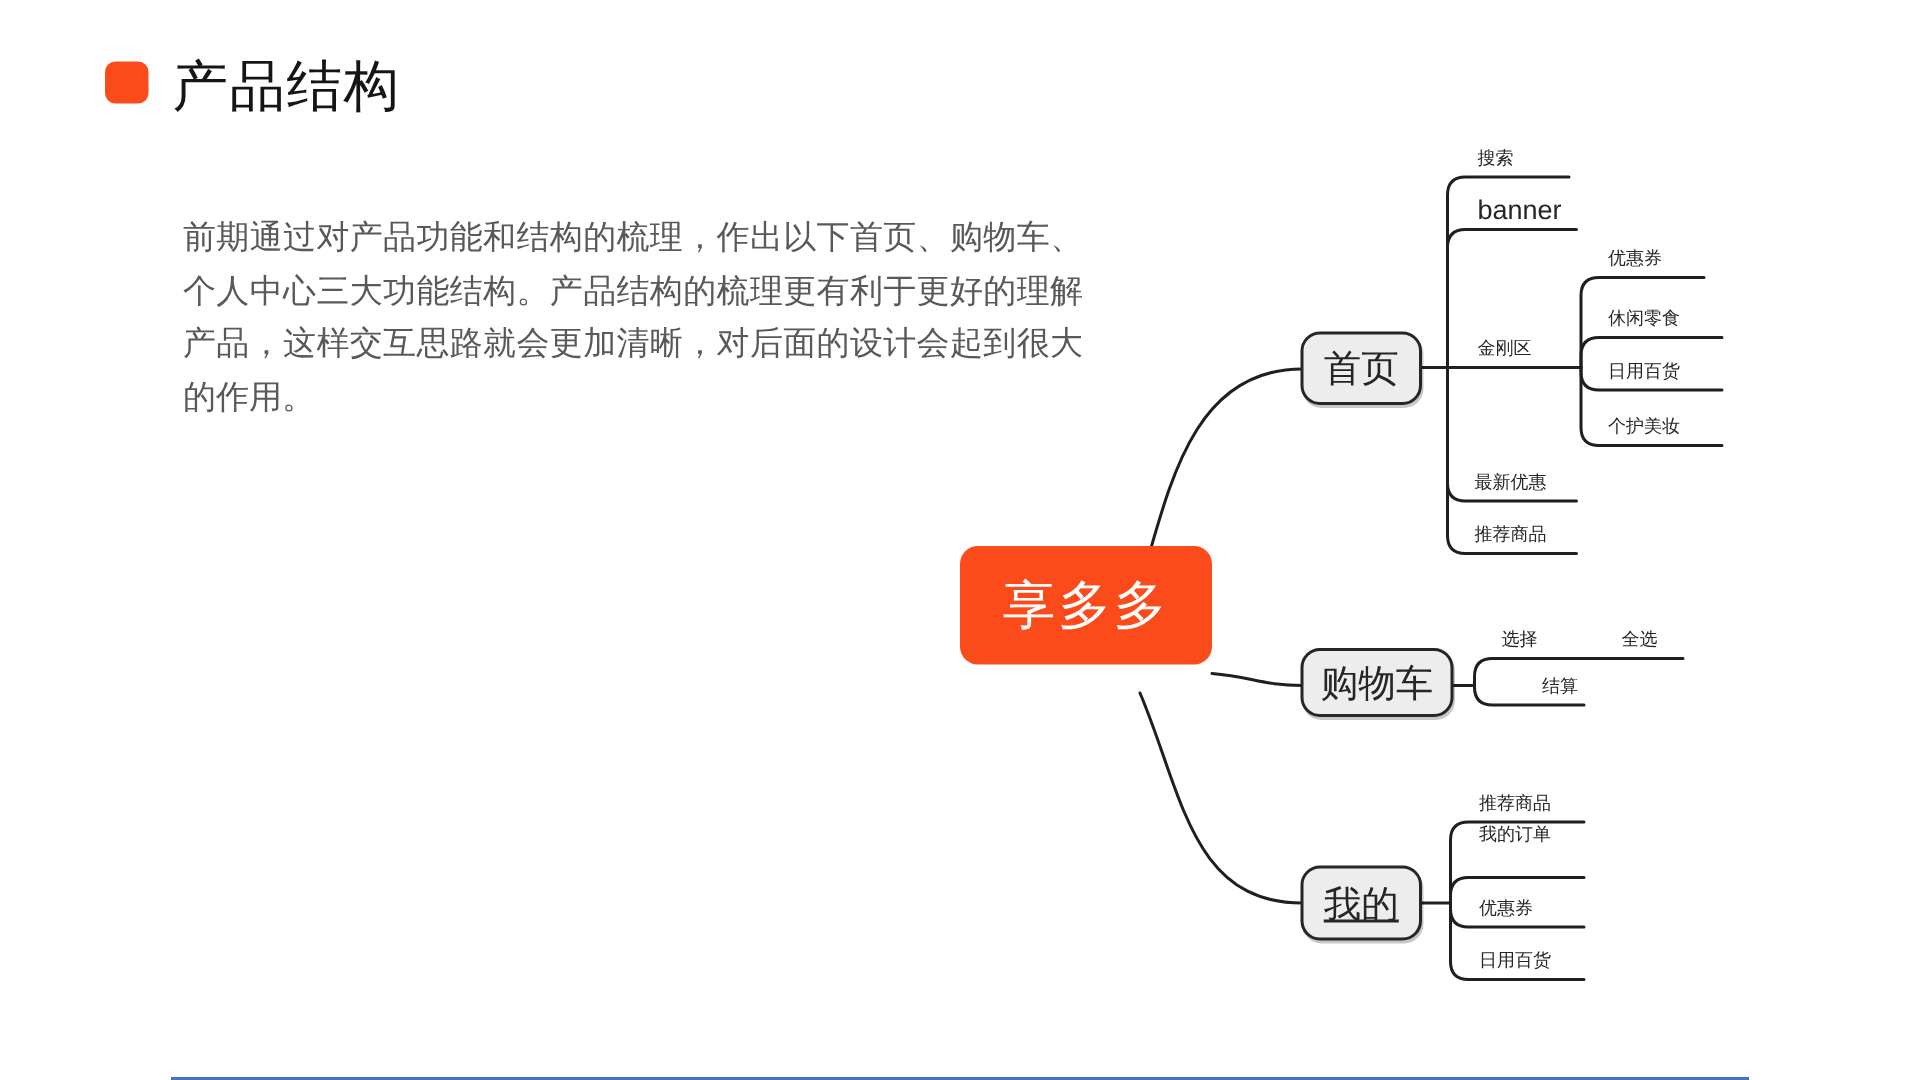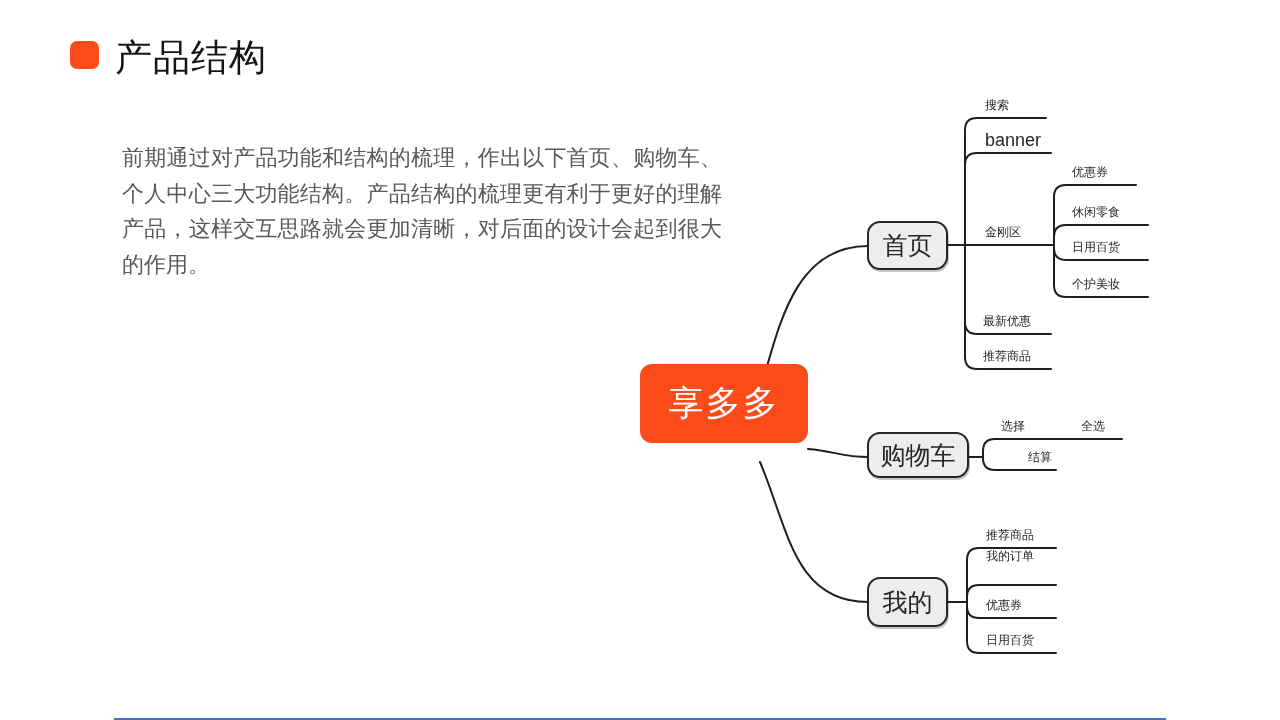--- a/index.html
+++ b/index.html
@@ -36,21 +36,21 @@
   }
   .branch-node {
     position:absolute; background:var(--node-fill);
     border:2px solid var(--node-border); border-radius:13px;
     display:flex; align-items:center; justify-content:center;
     color:#262626; font-size:25px;
     box-shadow:1px 2px 0 rgba(0,0,0,0.22);
   }
   .bn-home  { left:867px; top:221px; width:81px;  height:49px; }
   .bn-cart  { left:867px; top:432px; width:102px; height:46px; }
-  .bn-mine  { left:867px; top:577px; width:81px;  height:50px; }
+  .bn-mine  { left:867px; top:577px; width:81px;  height:50px;text-decoration:underline; }
   .leaf {
     position:absolute; font-size:12px; color:#262626; white-space:nowrap;
   }
   .leaf-banner { font-size:18px; }
   
   .bottom-line {
     position:absolute; left:114px; bottom:0; width:1052px; height:2px;
     background:var(--bottom-line);
   }
 </style>

